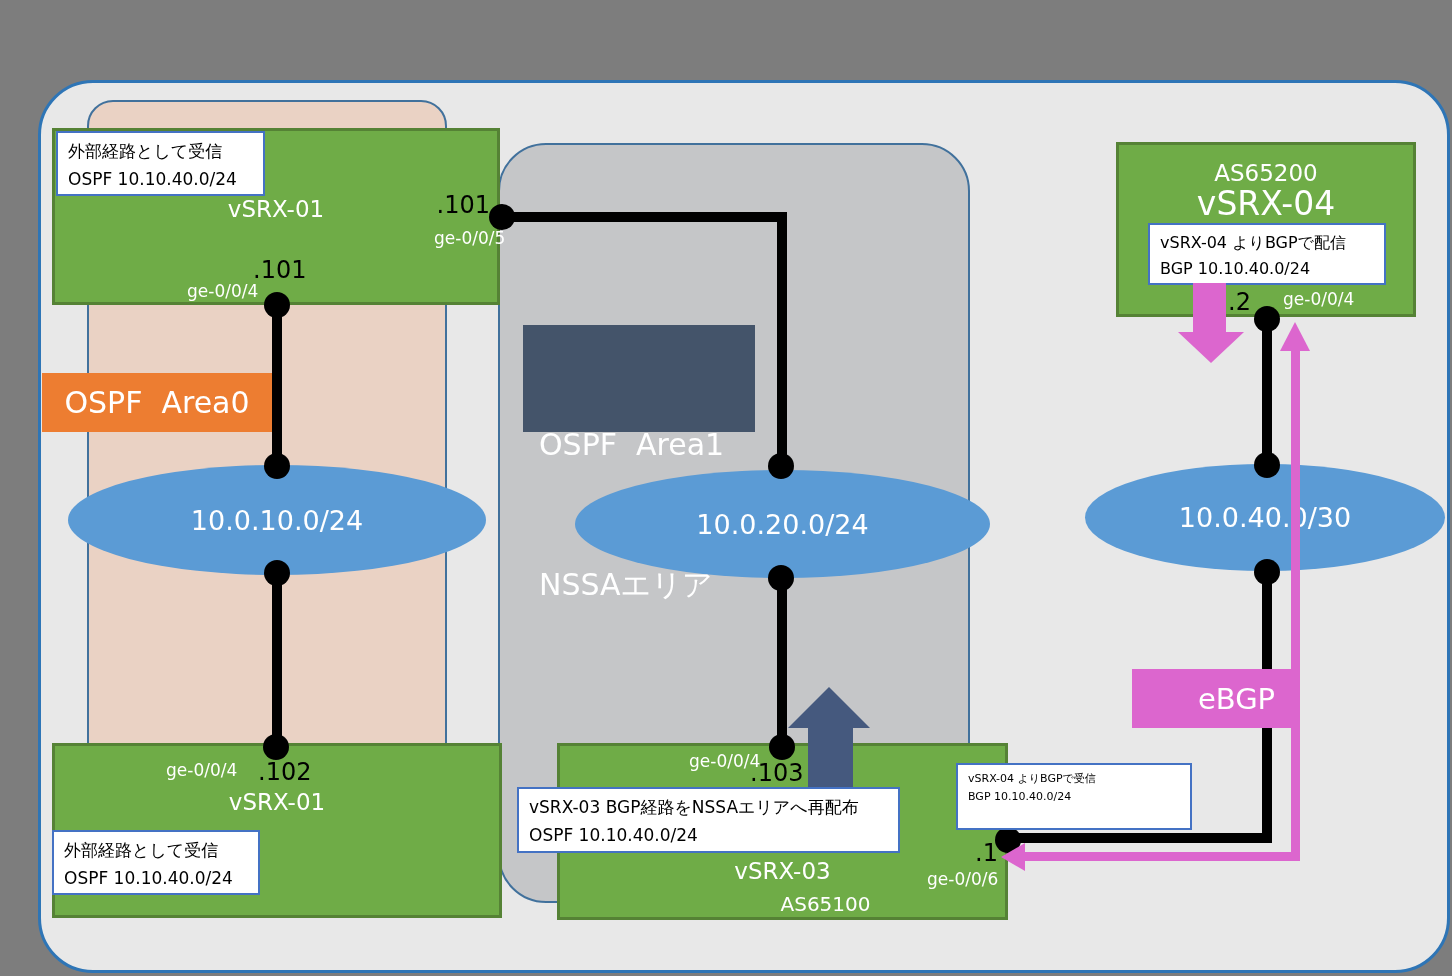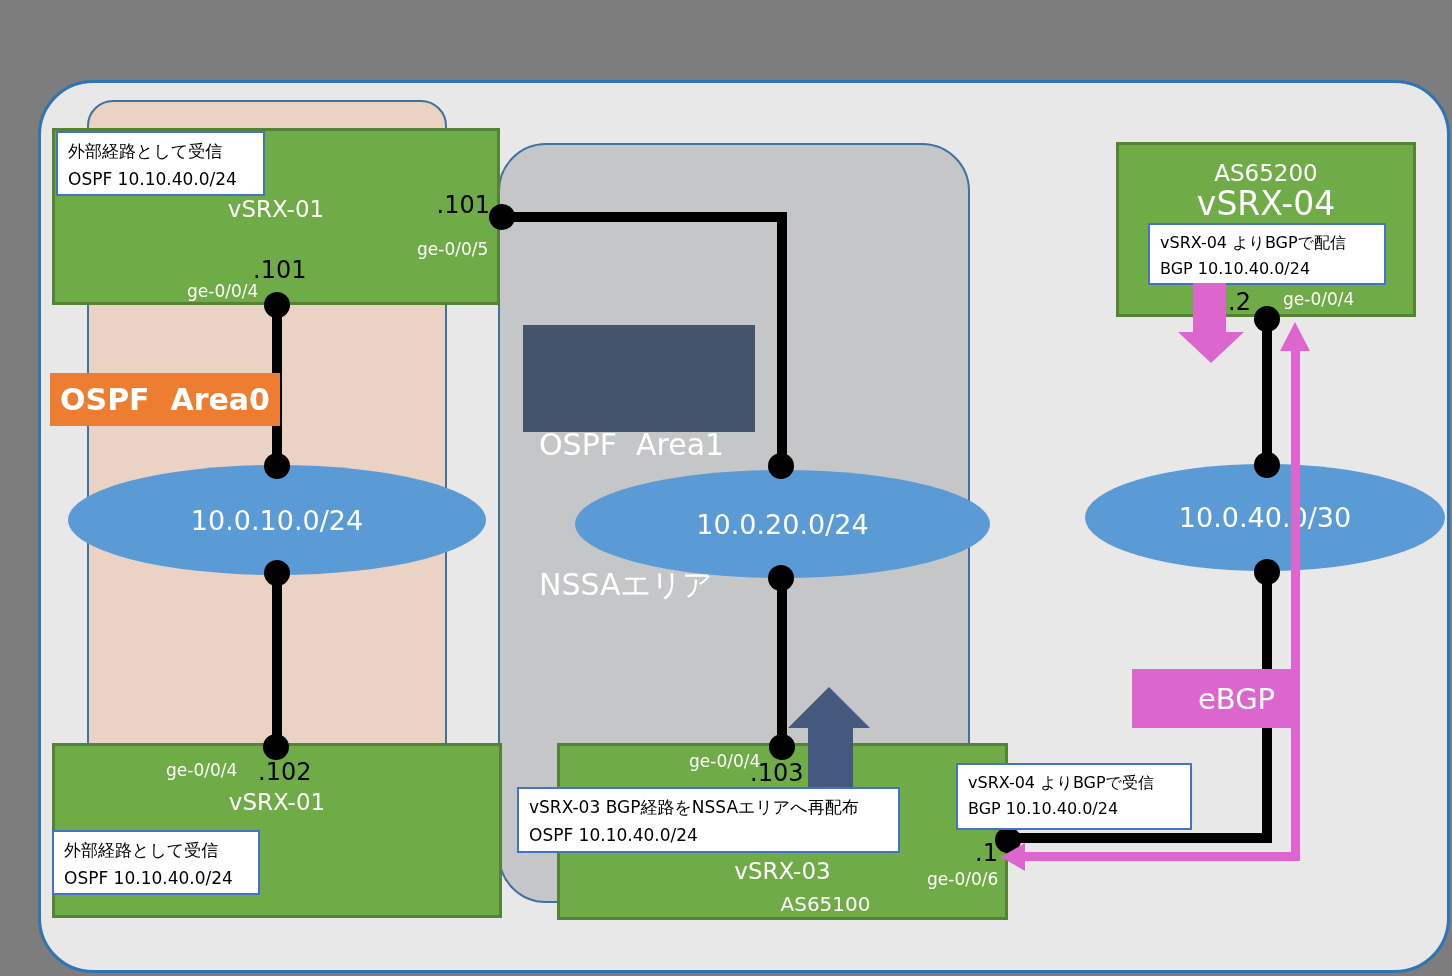--- a/index.html
+++ b/index.html
@@ -77,21 +77,21 @@
   <div class="abs dot z5" style="left:264px;  top:453px;"></div>
   <div class="abs dot z5" style="left:264px;  top:560px;"></div>
   <div class="abs dot z5" style="left:263px;  top:734px;"></div>
   <div class="abs dot z5" style="left:768px;  top:565px;"></div>
   <div class="abs dot z5" style="left:769px;  top:734px;"></div>
   <div class="abs dot z5" style="left:1254px; top:306px;"></div>
   <div class="abs dot z5" style="left:1254px; top:452px;"></div>
   <div class="abs dot z5" style="left:1254px; top:559px;"></div>
   <div class="abs dot z5" style="left:995px;  top:827px;"></div>
 
-  <div class="abs tag-orange z5" style="left:50px; top:373px; width:230px; height:53px;font-weight:bold;">
+  <div class="abs tag-orange z5" style="left:42px; top:373px; width:230px; height:59px;">
     <span>OSPF  Area0</span>
   </div>
   <div class="abs tag-slate z5" style="left:523px; top:325px; width:232px; height:107px;">
     <div>OSPF  Area1</div>
     <div>NSSAエリア</div>
   </div>
   <div class="abs tag-pink z5" style="left:1132px; top:669px; width:163px; height:59px;padding-left:46px;">
     <span>eBGP</span>
   </div>
 
@@ -100,21 +100,21 @@
 
   <div class="abs pinkfill z7" style="left:1193px; top:283px; width:33px; height:50px;"></div>
   <div class="abs tri z7" style="left:1178px; top:332px; border-left:33px solid transparent; border-right:33px solid transparent; border-top:31px solid #DC66CE;"></div>
 
   <div class="abs tri z7" style="left:1280px; top:322px; border-left:15px solid transparent; border-right:15px solid transparent; border-bottom:29px solid #DC66CE;"></div>
   <div class="abs pinkfill z7" style="left:1291px; top:349px; width:9px; height:512px;"></div>
   <div class="abs pinkfill z7" style="left:1023px; top:852px; width:277px; height:9px;"></div>
   <div class="abs tri z7" style="left:1001px; top:843px; border-top:14px solid transparent; border-bottom:14px solid transparent; border-right:24px solid #DC66CE;"></div>
 
   <div class="abs addr z6" style="left:432px; top:191px; width:58px; text-align:right;">.101</div>
-  <div class="abs portlabel z6" style="left:417px; top:228px;margin-top:11px;">ge-0/0/5</div>
+  <div class="abs portlabel z6" style="left:434px; top:228px;">ge-0/0/5</div>
   <div class="abs addr z6" style="left:253px; top:256px;">.101</div>
   <div class="abs portlabel z6" style="left:187px; top:281px;">ge-0/0/4</div>
 
   <div class="abs portlabel z6" style="left:166px; top:760px;">ge-0/0/4</div>
   <div class="abs addr z6" style="left:258px; top:758px;">.102</div>
 
   <div class="abs portlabel z6" style="left:689px; top:751px;">ge-0/0/4</div>
   <div class="abs addr z6" style="left:750px; top:759px;">.103</div>
   <div class="abs addr z6" style="left:968px; top:839px; width:30px; text-align:right;">.1</div>
   <div class="abs portlabel z6" style="left:927px; top:869px;">ge-0/0/6</div>
@@ -131,18 +131,18 @@
     <div>OSPF 10.10.40.0/24</div>
   </div>
   <div class="abs callout z6" style="left:517px; top:787px; width:383px; height:66px;">
     <div>vSRX-03 BGP経路をNSSAエリアへ再配布</div>
     <div>OSPF 10.10.40.0/24</div>
   </div>
   <div class="abs callout z6" style="left:1148px; top:223px; width:238px; height:62px; font-size:16px;">
     <div>vSRX-04 よりBGPで配信</div>
     <div>BGP 10.10.40.0/24</div>
   </div>
-  <div class="abs callout z6" style="left:956px; top:763px; width:236px; height:67px; font-size:16px;">
+  <div class="abs callout z6" style="left:956px; top:763px; width:236px; height:67px; font-size:11px;">
     <div>vSRX-04 よりBGPで受信</div>
     <div>BGP 10.10.40.0/24</div>
   </div>
 
 </div>
 
 </body></html>

